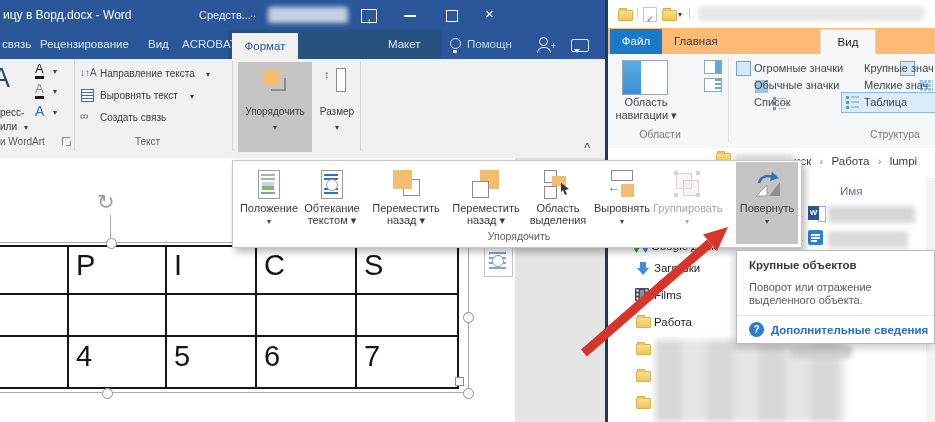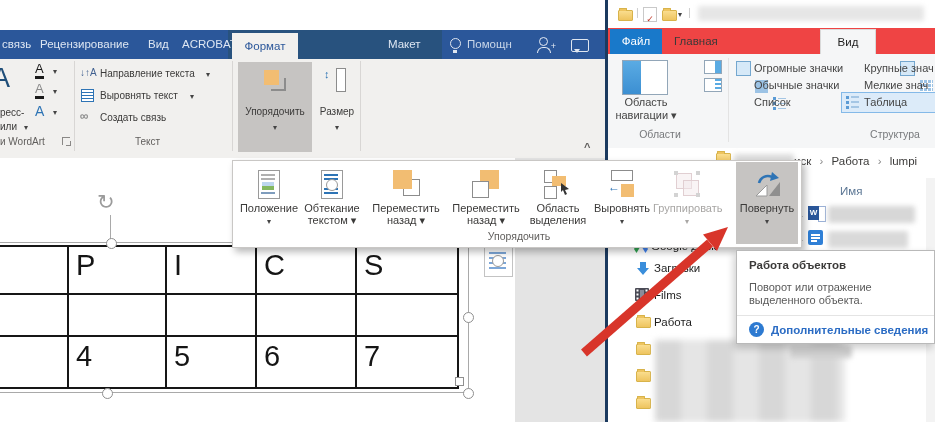--- a/index.html
+++ b/index.html
@@ -47,20 +47,32 @@
   
   .wbox{border:1px solid #fff}
 </style>
 </head>
 <body>
 
 <div id="canvas">
 
   <div class="a" id="word" style="left:0;top:0;width:608px;height:422px">
 
+    <div class="a w-titlebar" style="left:0;top:0;width:608px;height:30px">
+      <span class="a nw" style="left:3px;top:8px;font-size:12px">ицу в Ворд.docx - Word</span>
+      <span class="a nw" style="left:199px;top:9px;font-size:11px;color:#e8ecf3">Средств...</span>
+      <span class="a nw" style="left:250px;top:7px;font-size:11px;color:#cdd6e4">..</span>
+      <div class="a blurb" style="left:268px;top:7px;width:80px;height:16px;background:rgba(223,229,238,.85)"></div>
+      <div class="a wbox" style="left:361px;top:9px;width:14px;height:12px;text-align:center">
+        <span style="font-size:8px;line-height:12px">↑</span>
+      </div>
+      <div class="a" style="left:404px;top:15px;width:12px;height:2px;background:#fff"></div>
+      <div class="a wbox" style="left:446px;top:10px;width:10px;height:10px"></div>
+      <span class="a" style="left:485px;top:5px;font-size:15px">×</span>
+    </div>
 
     <div class="a w-tabs" style="left:0;top:30px;width:608px;height:29px">
       <div class="a" style="left:228px;top:0;width:214px;height:29px;background:#28527e"></div>
       <span class="a wtab nw" style="left:2px">связь</span>
       <span class="a wtab nw" style="left:40px">Рецензирование</span>
       <span class="a wtab nw" style="left:148px">Вид</span>
       <span class="a wtab nw" style="left:182px">ACROBAT</span>
       <div class="a wtab-active" style="left:232px;top:3px;width:66px;height:26px">Формат</div>
       <span class="a wtab nw" style="left:388px">Макет</span>
       <div class="a" style="left:450px;top:8px;width:9px;height:9px;border:1.5px solid #dfe6f0;border-radius:50%"></div>
@@ -184,21 +196,21 @@
       <span class="a" style="left:28px;top:6px;color:#c9c9c9;font-size:11px">|</span>
       <div class="a" style="left:35px;top:7px;width:12px;height:13px;border:1px solid #c9c9c9;background:#fff;text-align:center">
         <span style="font-size:9px;color:#c0392b;line-height:13px">✓</span>
       </div>
       <div class="fold" style="left:54px;top:10px"></div>
       <span class="a dd" style="left:70px;top:11px">▾</span>
       <span class="a" style="left:80px;top:6px;color:#c9c9c9;font-size:11px">|</span>
       <div class="a blurb" style="left:90px;top:6px;width:226px;height:15px;background:#e6e6e6"></div>
     </div>
 
-    <div class="a" style="left:0;top:28px;width:327px;height:26px;background:#ef4444">
+    <div class="a" style="left:0;top:28px;width:327px;height:26px;background:#fdba74">
       <div class="a etab" style="left:2px;top:1px;width:52px;height:25px;background:#1979ca;color:#fff;text-align:center;line-height:25px">Файл</div>
       <span class="a etab nw" style="left:66px">Главная</span>
       <div class="a etab" style="left:212px;top:1px;width:54px;height:25px;background:#f5f6f7;border:1px solid #d9d9d9;border-bottom:none;text-align:center;line-height:24px;color:#1e1e1e">Вид</div>
     </div>
 
     <div class="a e-ribbon" style="left:0;top:54px;width:327px;height:94px">
       <div class="a" style="left:14px;top:6px;width:44px;height:33px;border:1px solid #92a6b8;background:#fff">
         <div style="position:absolute;left:0;top:0;width:18px;height:100%;background:linear-gradient(#5aabe3,#3c8fd2)"></div>
       </div>
       <div class="a etext" style="left:0;top:42px;width:76px;text-align:center">Область</div>
@@ -299,21 +311,21 @@
         <div style="position:absolute;left:3px;top:10px;width:6px;height:1.5px;background:#fff"></div>
       </div>
       <div class="a blurb" style="left:220px;top:53px;width:80px;height:17px;background:#d9d9d9"></div>
 
       <div class="a" style="left:47px;top:162px;width:190px;height:82px;filter:blur(3px);background:repeating-linear-gradient(90deg,#d7d7d7 0 26px,#e5e5e5 26px 52px),repeating-linear-gradient(rgba(255,255,255,.4) 0 14px,rgba(120,120,120,.12) 14px 28px)"></div>
       <div class="a blurb" style="left:182px;top:168px;width:62px;height:12px;background:#cfcfcf"></div>
 
       <div class="a" style="left:318px;top:0;width:9px;height:244px;background:#f3f3f3"></div>
 
       <div class="a tooltip" style="left:128px;top:72px;width:197px;height:92px">
-        <div style="position:absolute;left:12px;top:8px;font-size:11.5px;font-weight:bold;color:#3b3a39">Работа объектов</div>
+        <div style="position:absolute;left:12px;top:8px;font-size:11.5px;font-weight:bold;color:#3b3a39">Крупные объектов</div>
         <div style="position:absolute;left:12px;top:30px;font-size:11px;color:#5a5a5a">Поворот или отражение</div>
         <div style="position:absolute;left:12px;top:43px;font-size:11px;color:#5a5a5a">выделенного объекта.</div>
         <div style="position:absolute;left:0;top:64px;width:197px;height:1px;background:#e4e4e4"></div>
         <div style="position:absolute;left:12px;top:71px;width:15px;height:15px;border-radius:50%;background:#2d7ad1;color:#fff;font-size:10px;font-weight:bold;text-align:center;line-height:15px">
           <span>?</span>
         </div>
         <div style="position:absolute;left:34px;top:73px;font-size:11.5px;font-weight:bold;color:#2b6cc4">Дополнительные сведения</div>
       </div>
     </div>
   </div>

